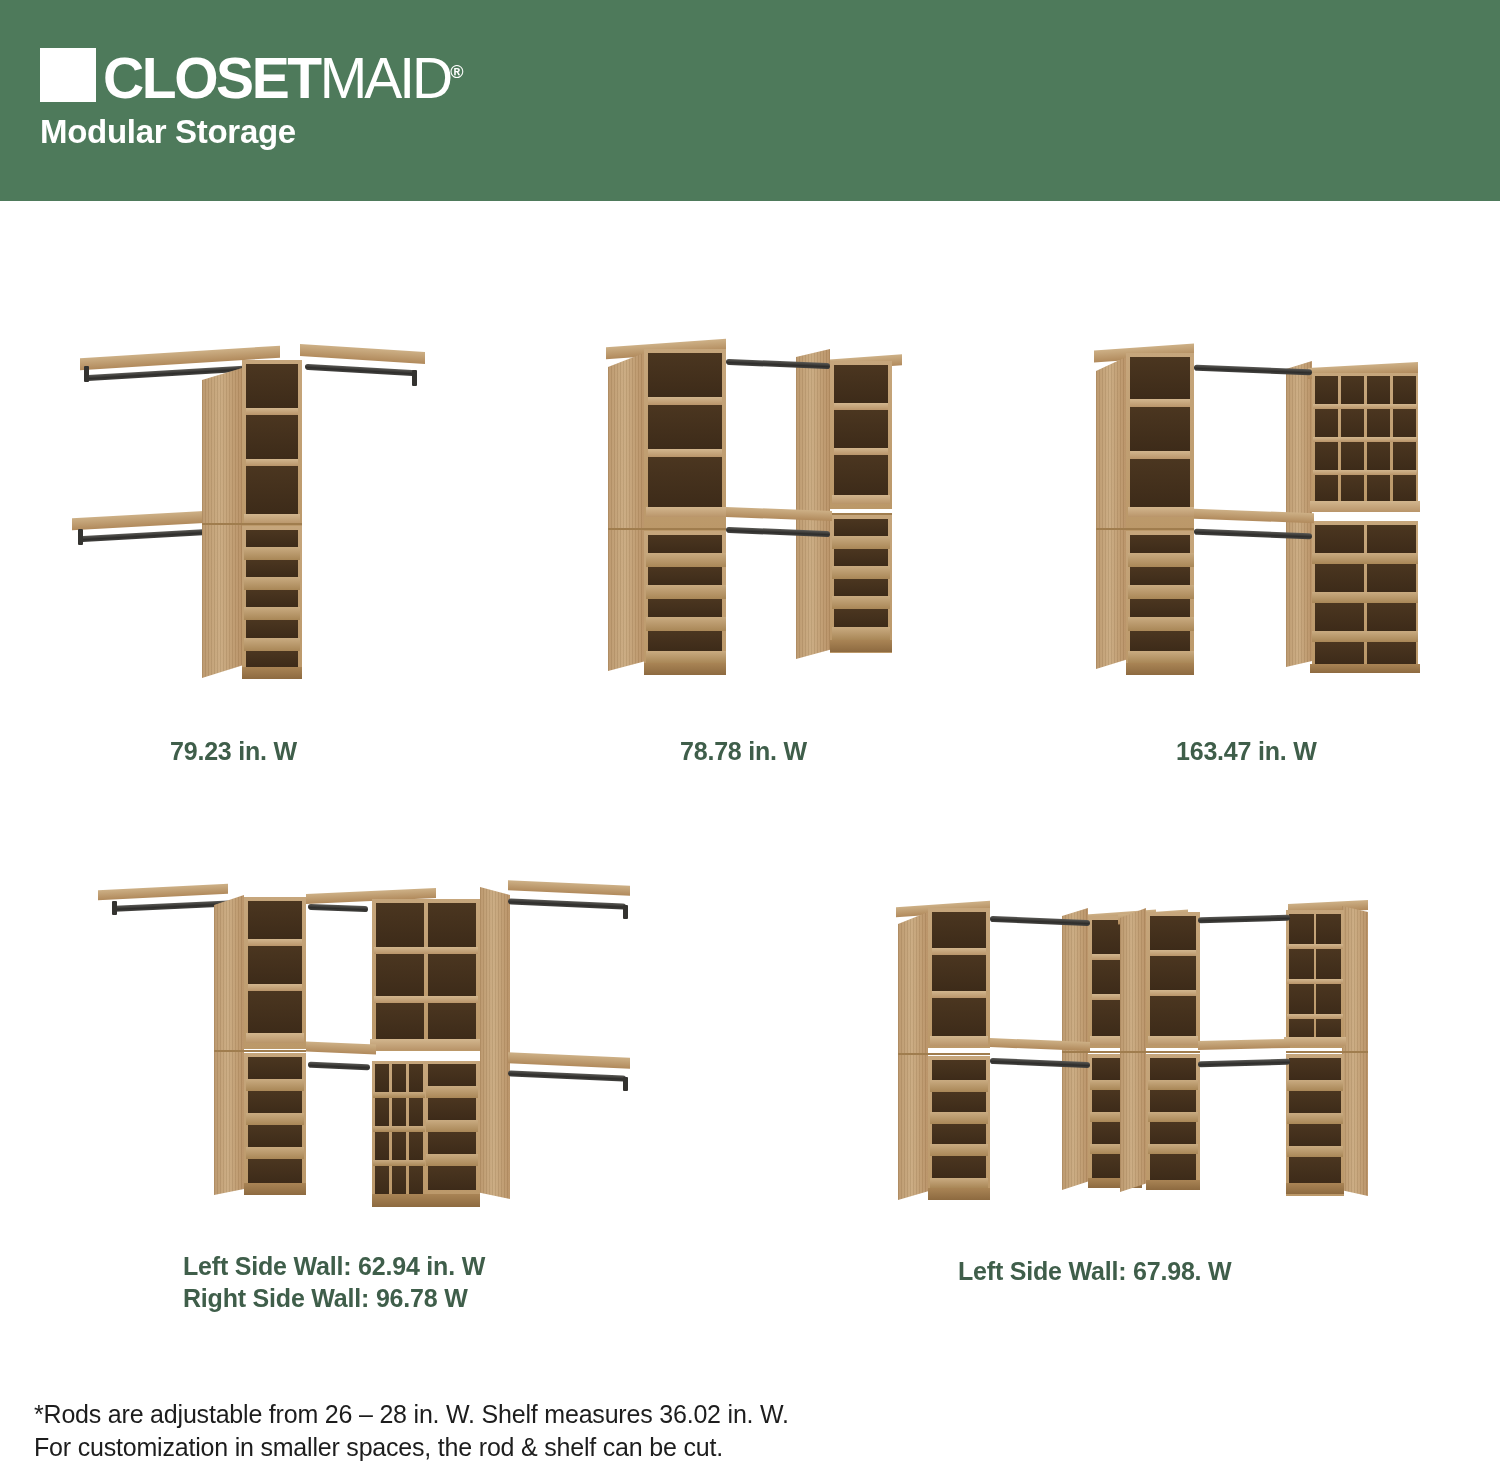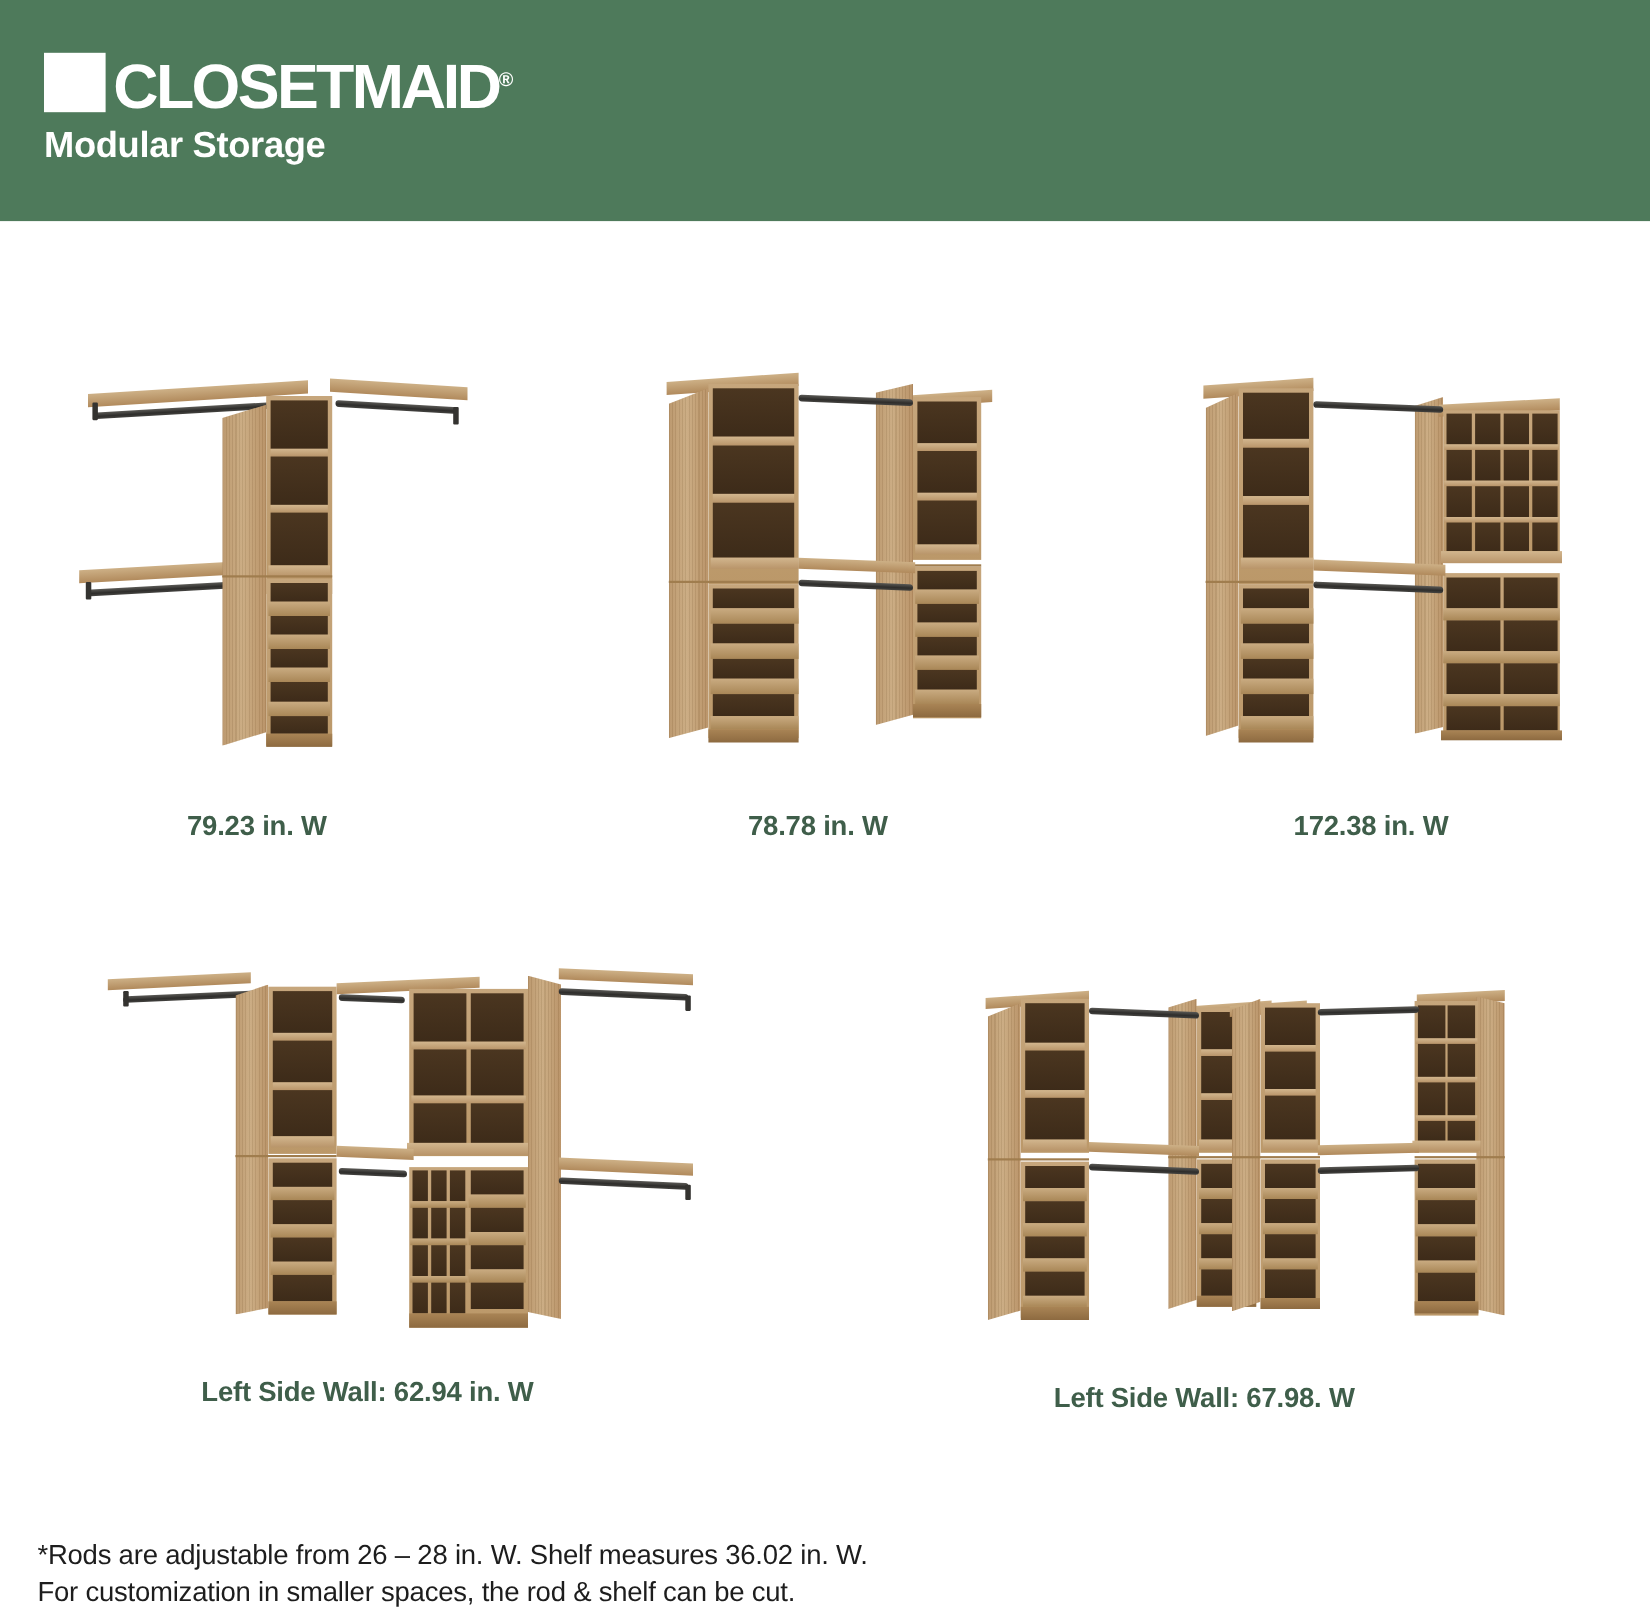--- a/index.html
+++ b/index.html
@@ -19,21 +19,21 @@
   .logo-block{position:absolute;left:40px;top:46px;}
   .logo-row{display:flex;align-items:center;height:58px;}
   .logo-square{
     width:56px;height:54px;background:#ffffff;display:inline-block;margin-right:7px;
   }
   .logo-word{
     color:#ffffff;font-weight:bold;font-size:57px;letter-spacing:-2.4px;
     line-height:54px;display:inline-block;white-space:nowrap;
     font-family:"Liberation Sans", sans-serif;
   }
-  .logo-word .thin{font-weight:700;letter-spacing:-3px;}
+  .logo-word .thin{font-weight:400;letter-spacing:-3px;}
   .logo-reg{font-size:18px;vertical-align:super;font-weight:bold;letter-spacing:0;}
   .logo-sub{
     color:#ffffff;font-weight:bold;font-size:33px;margin-top:9px;letter-spacing:-0.3px;
   }
   .header-right{
     position:absolute;right:40px;top:52px;text-align:right;width:840px;
   }
   .header-title{
     color:#ffffff;font-weight:bold;font-size:45px;letter-spacing:-0.6px;line-height:54px;
   }
@@ -279,21 +279,21 @@
     <div class="cavity" style="left:225px;top:307px;width:49px;height:22px;"></div>
     <div class="cavity" style="left:277px;top:307px;width:49px;height:22px;"></div>
     <div class="kick" style="left:220px;top:329px;width:110px;height:9px;"></div>
 
     <div class="rod" style="left:104px;top:32px;width:118px;transform:skewY(2.3deg);"></div>
     <div class="topshelf" style="left:104px;top:176px;width:120px;height:10px;transform:skewY(2.2deg);"></div>
     <div class="rod" style="left:104px;top:196px;width:118px;transform:skewY(2.3deg);"></div>
   </div>
 
   <div class="caption" style="left:86px;top:400px;">
-    <div>172.38 in. W</div>
+    <div>163.47 in. W</div>
   </div>
 </div>
 
 <div class="cell" style="left:80px;top:875px;width:560px;height:340px;">
   <div class="cfg-img" style="left:0;top:0;width:560px;height:340px;">
 
     <div class="topshelf" style="left:18px;top:12px;width:130px;height:10px;transform:skewY(-2.8deg);"></div>
     <div class="rod" style="left:32px;top:28px;width:125px;transform:skewY(-2.6deg);"></div>
     <div class="rod-end" style="left:32px;top:26px;height:14px;"></div>
 
@@ -367,20 +367,21 @@
     <div class="topshelf" style="left:428px;top:180px;width:122px;height:11px;transform:skewY(2.6deg);"></div>
     <div class="rod" style="left:428px;top:198px;width:118px;transform:skewY(2.6deg);"></div>
     <div class="rod-end" style="left:543px;top:202px;height:14px;"></div>
 
     <div class="topshelf" style="left:226px;top:168px;width:70px;height:10px;transform:skewY(2.4deg);"></div>
     <div class="rod" style="left:228px;top:188px;width:62px;transform:skewY(2.4deg);"></div>
   </div>
 
   <div class="caption" style="left:103px;top:375px;">
     <div>Left Side Wall: 62.94 in. W</div>
+    <div>Right Side Wall: 96.78 W</div>
   </div>
 </div>
 
 <div class="cell" style="left:880px;top:890px;width:500px;height:325px;">
   <div class="cfg-img" style="left:0;top:0;width:500px;height:325px;">
 
     <div class="topshelf" style="left:16px;top:14px;width:94px;height:10px;transform:skewY(-4deg);"></div>
     <div class="face-side" style="left:18px;top:22px;width:30px;height:288px;clip-path:polygon(0 12px,100% 0,100% 97%,0 100%);"></div>
     <div class="face-front" style="left:48px;top:18px;width:62px;height:140px;"></div>
     <div class="cavity" style="left:52px;top:22px;width:54px;height:36px;"></div>

